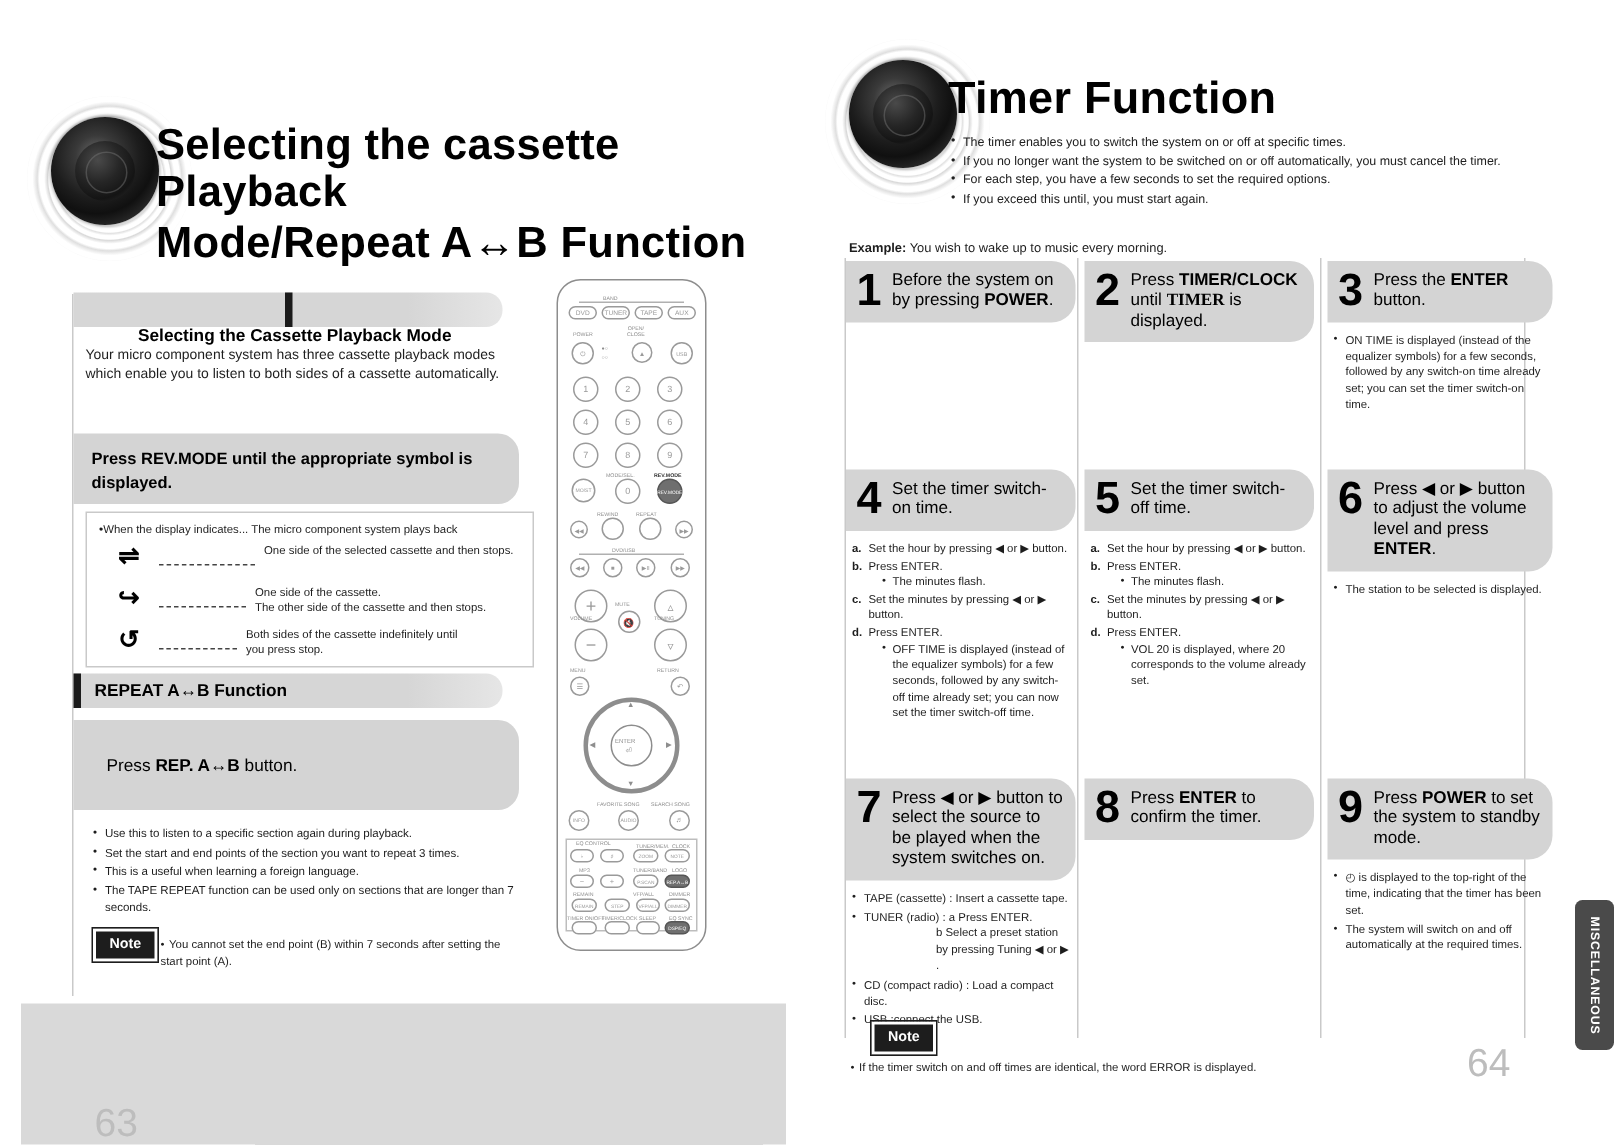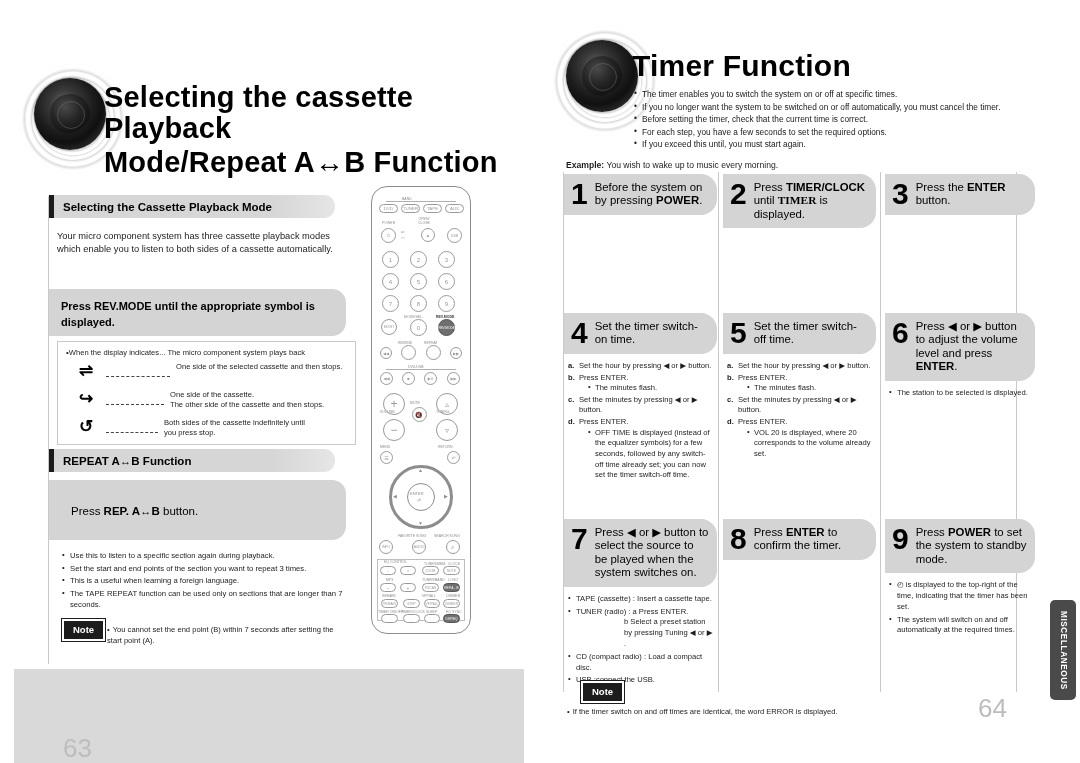--- a/index.html
+++ b/index.html
@@ -177,21 +177,21 @@
     <div class="cone-dome"></div>
   </div>
 
   <div class="main-title" id="title-left">
     <div>Selecting the cassette Playback</div>
     <div class="l2">Mode/Repeat A↔B Function</div>
   </div>
 
   <div class="vrule" style="left:48px; top:158px; height:468px;"></div>
 
-  <div class="section-bar" style="left:49px; top:157px; width:286px;">
+  <div class="section-bar" style="left:49px; top:157px; width:286px;flex-direction:column;">
     <div class="tick"></div>
     <div class="lbl">Selecting the Cassette Playback Mode</div>
   </div>
 
   <div class="body-text" style="left:57px; top:192px; width:287px;">Your micro component system has three cassette playback modes which enable you to listen to both sides of a cassette automatically.</div>
 
   <div class="grey-panel" style="left:49px; top:251px; width:297px; height:47px;"></div>
   <div class="bold-instr" style="left:61px; top:261px; width:272px;">Press REV.MODE until the appropriate symbol is displayed.</div>
 
   <div class="white-box" style="left:57px; top:303px; width:299px; height:104px;"></div>
@@ -366,21 +366,20 @@
   <div class="cone-body"></div>
   <div class="cone-dome"></div>
 </div>
 
 <div class="main-title" id="title-right">Timer Function</div>
 
 <div class="head-bullets">
   <ul>
     <li>The timer enables you to switch the system on or off at specific times.</li>
     <li>If you no longer want the system to be switched on or off automatically, you must cancel the timer.</li>
-    <li>Before setting the timer, check that the current time is correct.</li>
     <li>For each step, you have a few seconds to set the required options.</li>
     <li style="list-style:none; padding-left:8px;">If you exceed this until, you must start again.</li>
   </ul>
 </div>
 
 <div class="example-line">
   <b>Example:</b><span> You wish to wake up to music every morning.</span>
 </div>
 
 <div class="vrule" style="left:563px;  top:172px; height:520px;"></div>
@@ -405,20 +404,25 @@
     </div>
   </div>
 </div>
 
 <div class="step-card" style="left:885px; top:174px; width:150px;">
   <div class="step-head">
     <div class="step-num">3</div>
     <div class="step-text">
       <span>Press the </span><b>ENTER</b><span> button.</span>
     </div>
+  </div>
+  <div class="step-body">
+    <ul class="blist">
+      <li>ON TIME is displayed (instead of the equalizer symbols) for a few seconds, followed by any switch-on time already set; you can set the timer switch-on time.</li>
+    </ul>
   </div>
 </div>
 
 <div class="step-card" style="left:564px; top:313px; width:153px;">
   <div class="step-head">
     <div class="step-num">4</div>
     <div class="step-text">Set the timer switch-on time.</div>
   </div>
   <div class="step-body">
     <ul class="substeps">

